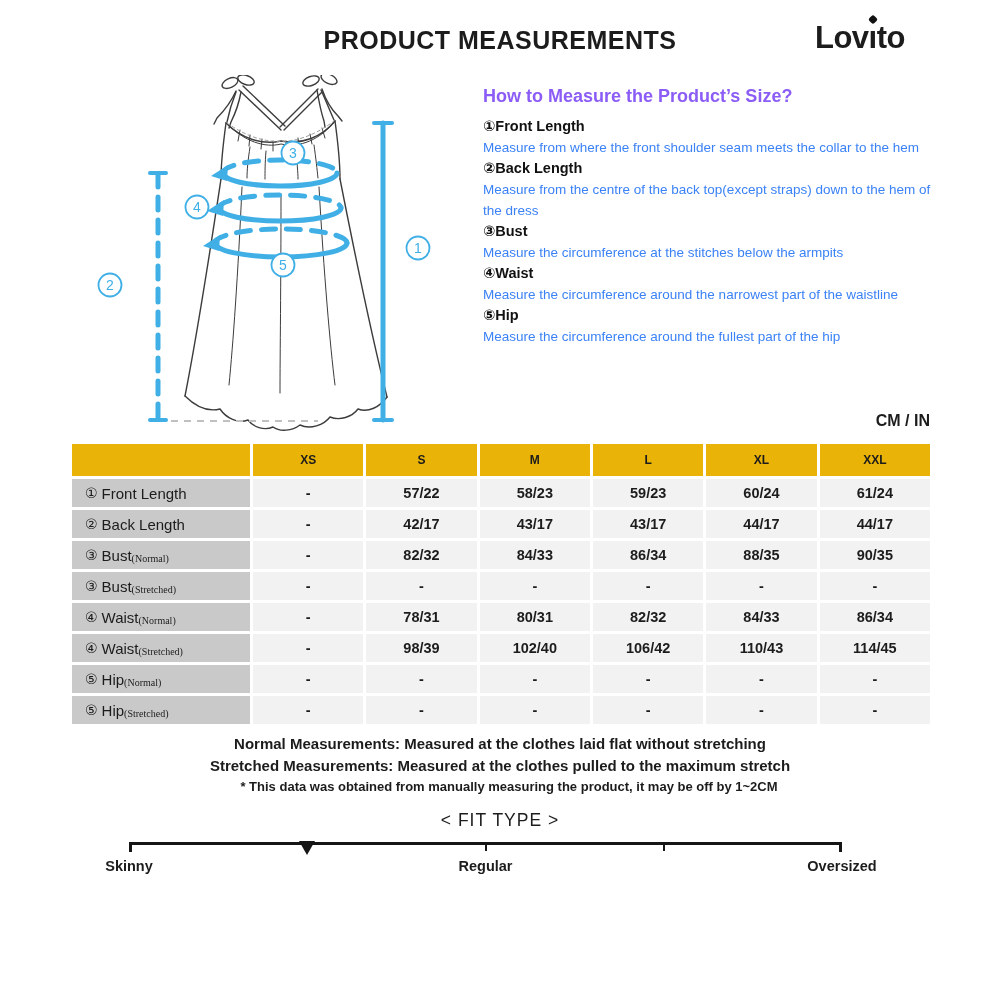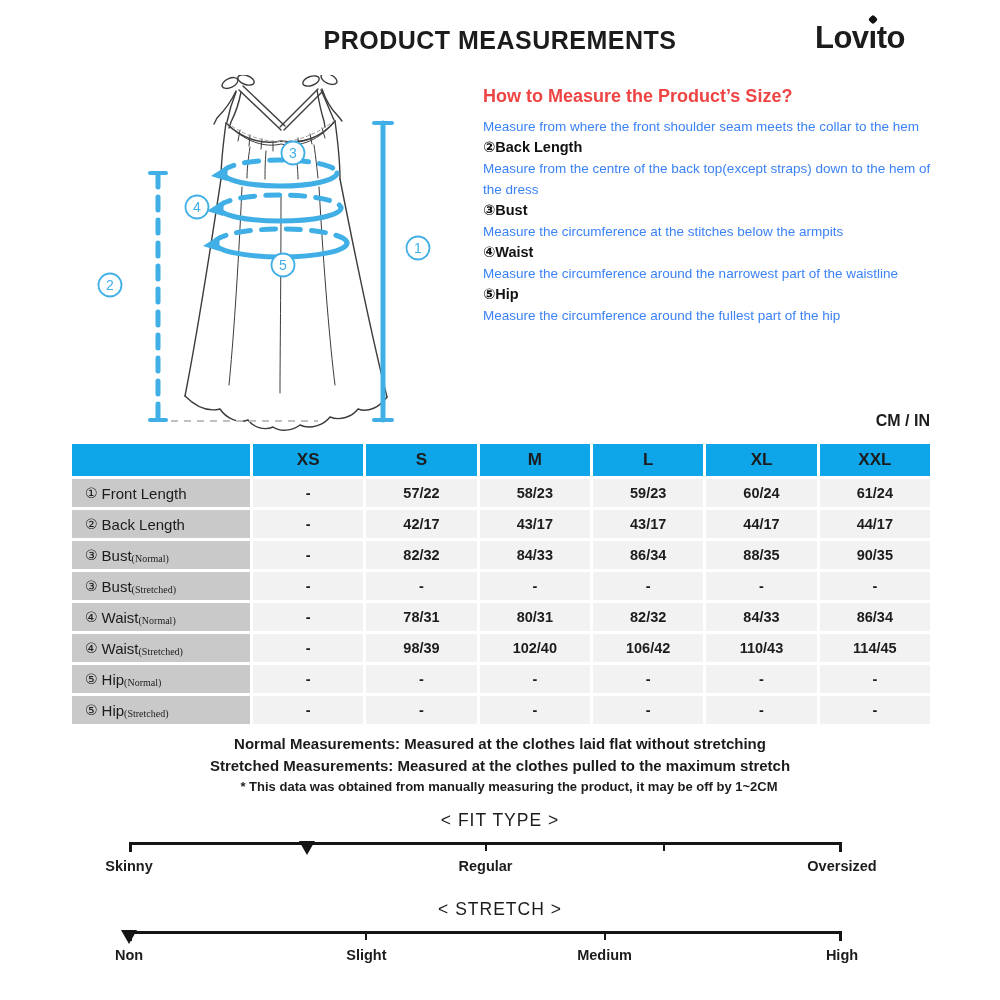--- a/index.html
+++ b/index.html
@@ -12,31 +12,31 @@
   #brand-logo{position:absolute;right:95px;top:20px;font-size:31px;font-weight:800;letter-spacing:-.5px;}
   #brand-logo .di{position:relative;}
   #brand-logo .di .diamond{position:absolute;left:50%;top:-4px;width:7px;height:7px;background:#111;
               transform:translateX(-50%) rotate(45deg);border-radius:2px;}
 
   
   #dress-svg{position:absolute;left:90px;top:75px;}
 
   
   #guide{position:absolute;left:483px;top:86px;width:452px;}
-  #guide h2{margin:0 0 9px 0;font-size:18px;font-weight:700;color:#ef4444;}
+  #guide h2{margin:0 0 9px 0;font-size:18px;font-weight:700;color:#8b5cf6;}
   .g-label{font-size:14.5px;font-weight:700;line-height:21px;color:#111;}
   .g-desc{font-size:13.5px;line-height:21px;color:#3b82f6;}
 
   #units-label{position:absolute;right:70px;top:412px;font-size:16px;font-weight:700;}
 
   
   #size-table{position:absolute;left:72px;top:444px;width:858px;display:grid;
               grid-template-columns:178px repeat(6,1fr);grid-template-rows:32px repeat(8,28px);gap:3px;}
-  .hcell{background:#0ea5e9;display:flex;align-items:center;justify-content:center;
-         font-size:17px;font-weight:700;}
+  .hcell{background:#eab308;display:flex;align-items:center;justify-content:center;
+         font-size:12px;font-weight:700;}
   .lcell{background:#c9c9c9;display:flex;align-items:center;padding-left:13px;font-size:15px;}
   .lcell .num{font-size:14px;margin-right:4px;}
   .lcell .sub{font-size:10px;transform:translateY(3px);font-family:Liberation Serif, serif;}
   .vcell{background:#f2f2f2;display:flex;align-items:center;justify-content:center;
          font-size:14.5px;font-weight:700;}
 
   
   #notes{position:absolute;left:0;top:733px;width:100%;text-align:center;}
   .note-line{font-size:15px;font-weight:700;line-height:22px;}
   .note-line.small{font-size:13px;line-height:20px;margin-left:18px;}
@@ -145,20 +145,21 @@
         <circle cx="193" cy="190" r="11.5" fill="#fff" stroke="#3fafe6" stroke-width="1.8"></circle>
         <text x="193" y="190" dy=".35em" fill="#3fafe6">5</text>
       </g>
     </g>
   </svg>
 
   <div id="guide">
     <h2>How to Measure the Product’s Size?</h2>
     <div id="guide-list">
         <div class="g-item">
+          <div class="g-label">①Front Length</div>
           <div class="g-desc">Measure from where the front shoulder seam meets the collar to the hem</div>
         </div>
         <div class="g-item">
           <div class="g-label">②Back Length</div>
           <div class="g-desc">Measure from the centre of the back top(except straps) down to the hem of the dress</div>
         </div>
         <div class="g-item">
           <div class="g-label">③Bust</div>
           <div class="g-desc">Measure the circumference at the stitches below the armpits</div>
         </div>
@@ -284,29 +285,14 @@
         <div class="s-cap" style="left: 0px;"></div>
         <div class="s-cap" style="right: 0px;"></div>
         <div class="s-tick" style="left: 50%;"></div>
         <div class="s-tick" style="left: 75%;"></div>
         <div class="s-marker" style="left: 25%;"></div>
         <div class="s-label" style="left: 0%;">Skinny</div>
         <div class="s-label" style="left: 50%;">Regular</div>
         <div class="s-label" style="left: 100%;">Oversized</div>
       </div>
     </div>
-  <div id="scale-1" class="scale-section">
-      <div class="s-title">&lt; STRETCH &gt;</div>
-      <div class="s-track">
-        <div class="s-line"></div>
-        <div class="s-cap" style="left: 0px;"></div>
-        <div class="s-cap" style="right: 0px;"></div>
-        <div class="s-tick" style="left: 33.3%;"></div>
-        <div class="s-tick" style="left: 66.7%;"></div>
-        <div class="s-marker" style="left: 0%;"></div>
-        <div class="s-label" style="left: 0%;">Non</div>
-        <div class="s-label" style="left: 33.3%;">Slight</div>
-        <div class="s-label" style="left: 66.7%;">Medium</div>
-        <div class="s-label" style="left: 100%;">High</div>
-      </div>
-    </div>
 
 </div>
 
 </body></html>

